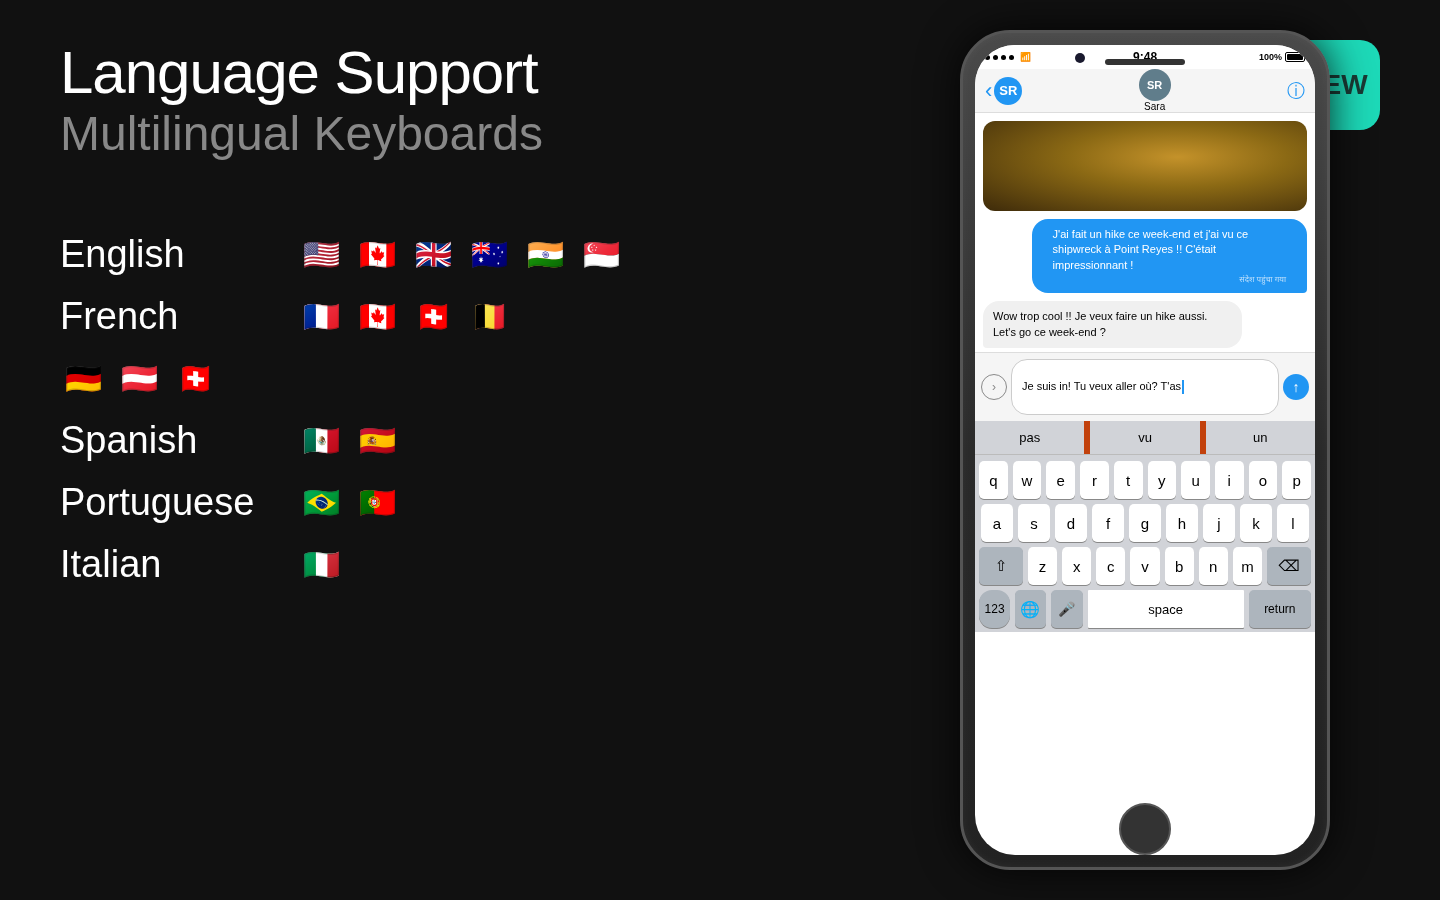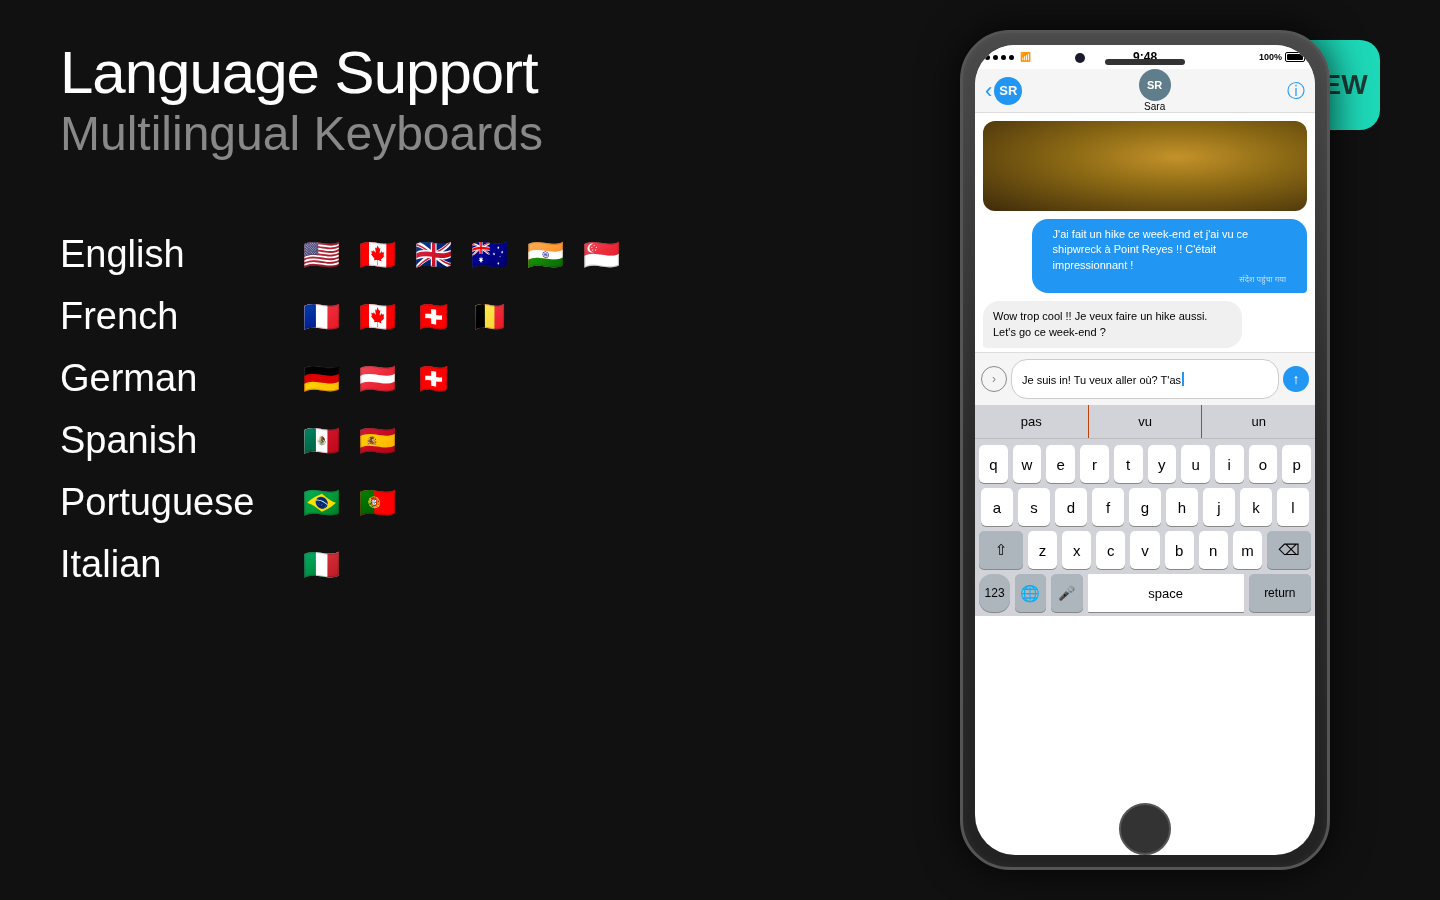--- a/index.html
+++ b/index.html
@@ -331,25 +331,25 @@
       justify-content: center;
       color: #8a8a8a;
       font-size: 12px;
     }
 
     .input-field {
       flex: 1;
       background: white;
       border: 1px solid #ccc;
       border-radius: 16px;
-      padding: 12px 10px;
+      padding: 20px 10px;
       font-size: 11px;
       color: #000;
       display: flex;
-      align-items: flex-end;
+      align-items: flex-start;
     }
 
     .input-cursor {
       display: inline-block;
       width: 1.5px;
       height: 14px;
       background: #2196f3;
       vertical-align: middle;
       margin-left: 1px;
     }
@@ -374,21 +374,21 @@
       flex-shrink: 0;
     }
 
     .autocomplete-item {
       flex: 1;
       display: flex;
       align-items: center;
       justify-content: center;
       font-size: 13px;
       color: #000;
-      border-right: 1px solid #c2410c;
+      border-right: 6px solid #c2410c;
     }
 
     .autocomplete-item:last-child { border-right: none; }
 
     
     .keyboard {
       background: #d1d3d8;
       padding: 6px 4px 4px;
       flex-shrink: 0;
     }
@@ -465,21 +465,20 @@
       <li class="language-item">
         <span class="language-name">French</span>
         <span class="flags">
           <span class="flag">🇫🇷</span>
           <span class="flag">🇨🇦</span>
           <span class="flag">🇨🇭</span>
           <span class="flag">🇧🇪</span>
         </span>
       </li>
       <li class="language-item">
-        <span class="language-name">German</span>
         <span class="flags">
           <span class="flag">🇩🇪</span>
           <span class="flag">🇦🇹</span>
           <span class="flag">🇨🇭</span>
         </span>
       </li>
       <li class="language-item">
         <span class="language-name">Spanish</span>
         <span class="flags">
           <span class="flag">🇲🇽</span>

